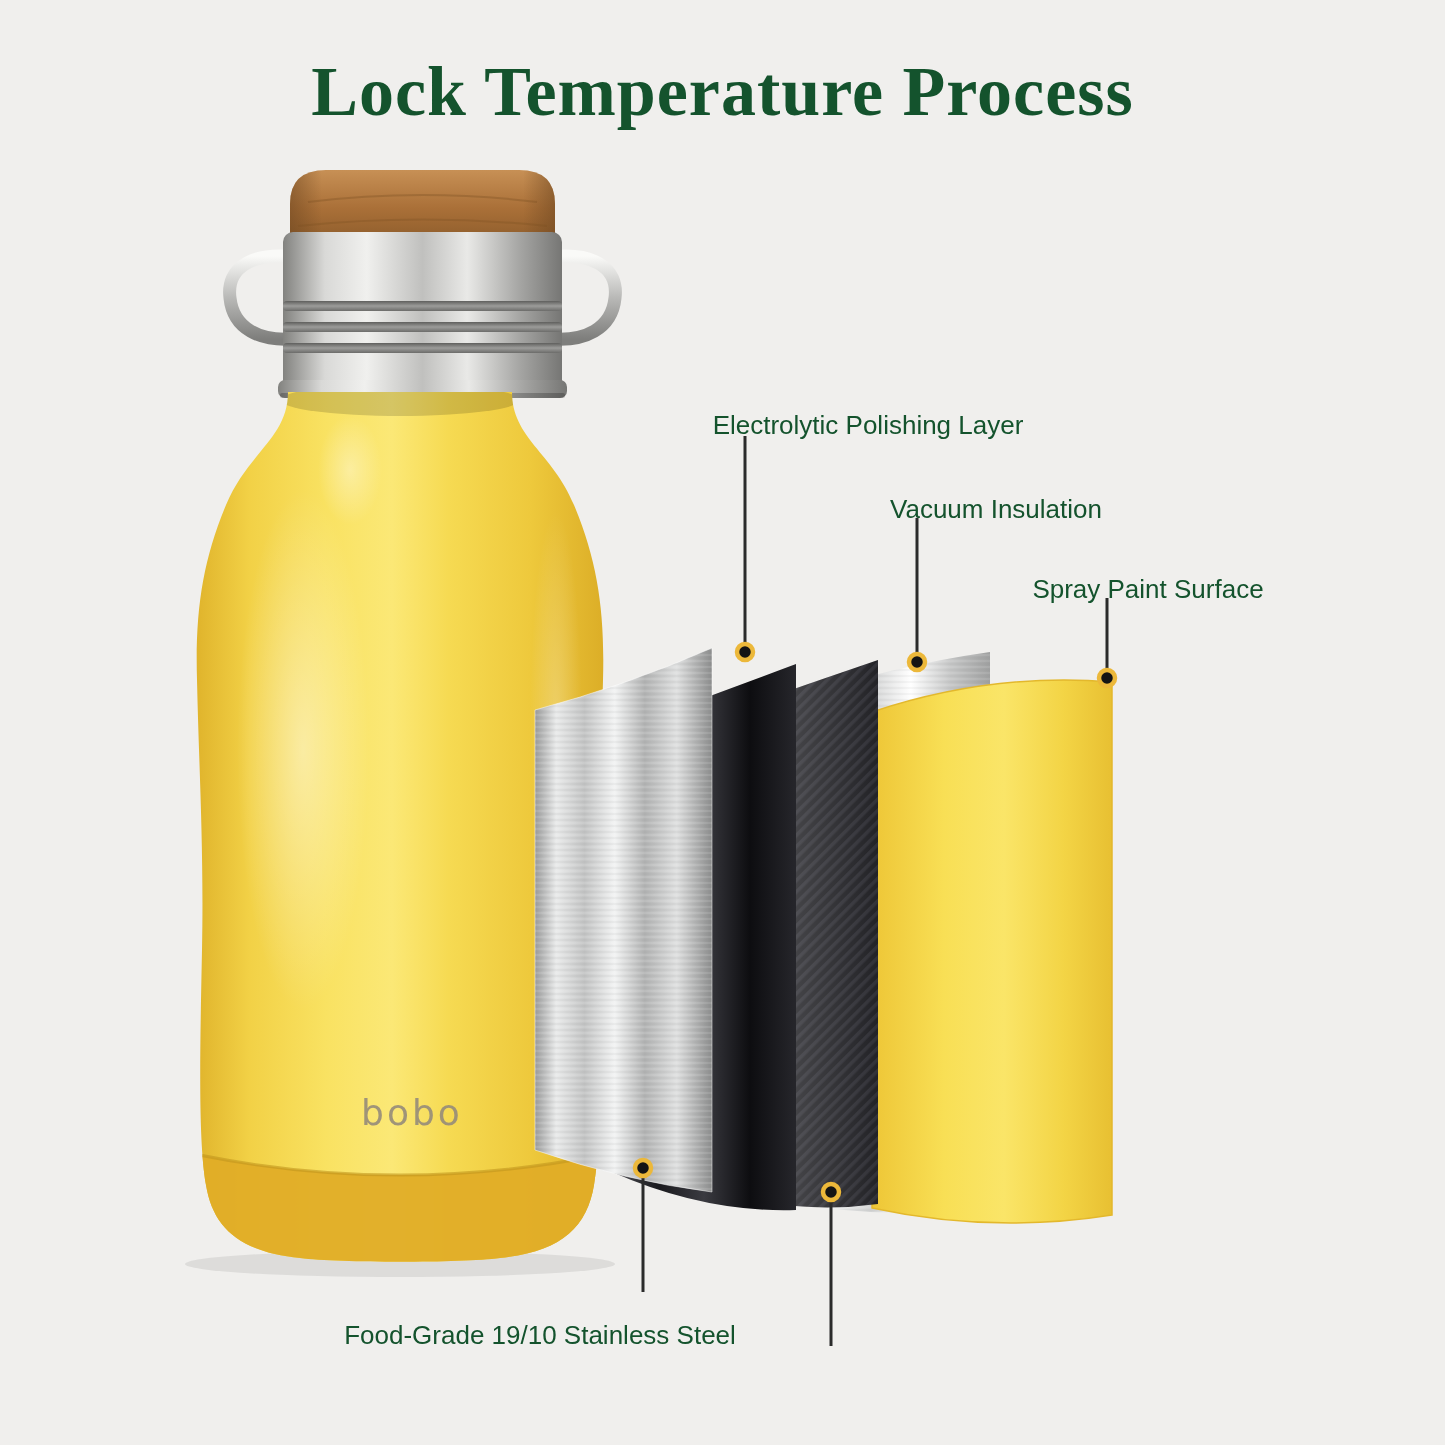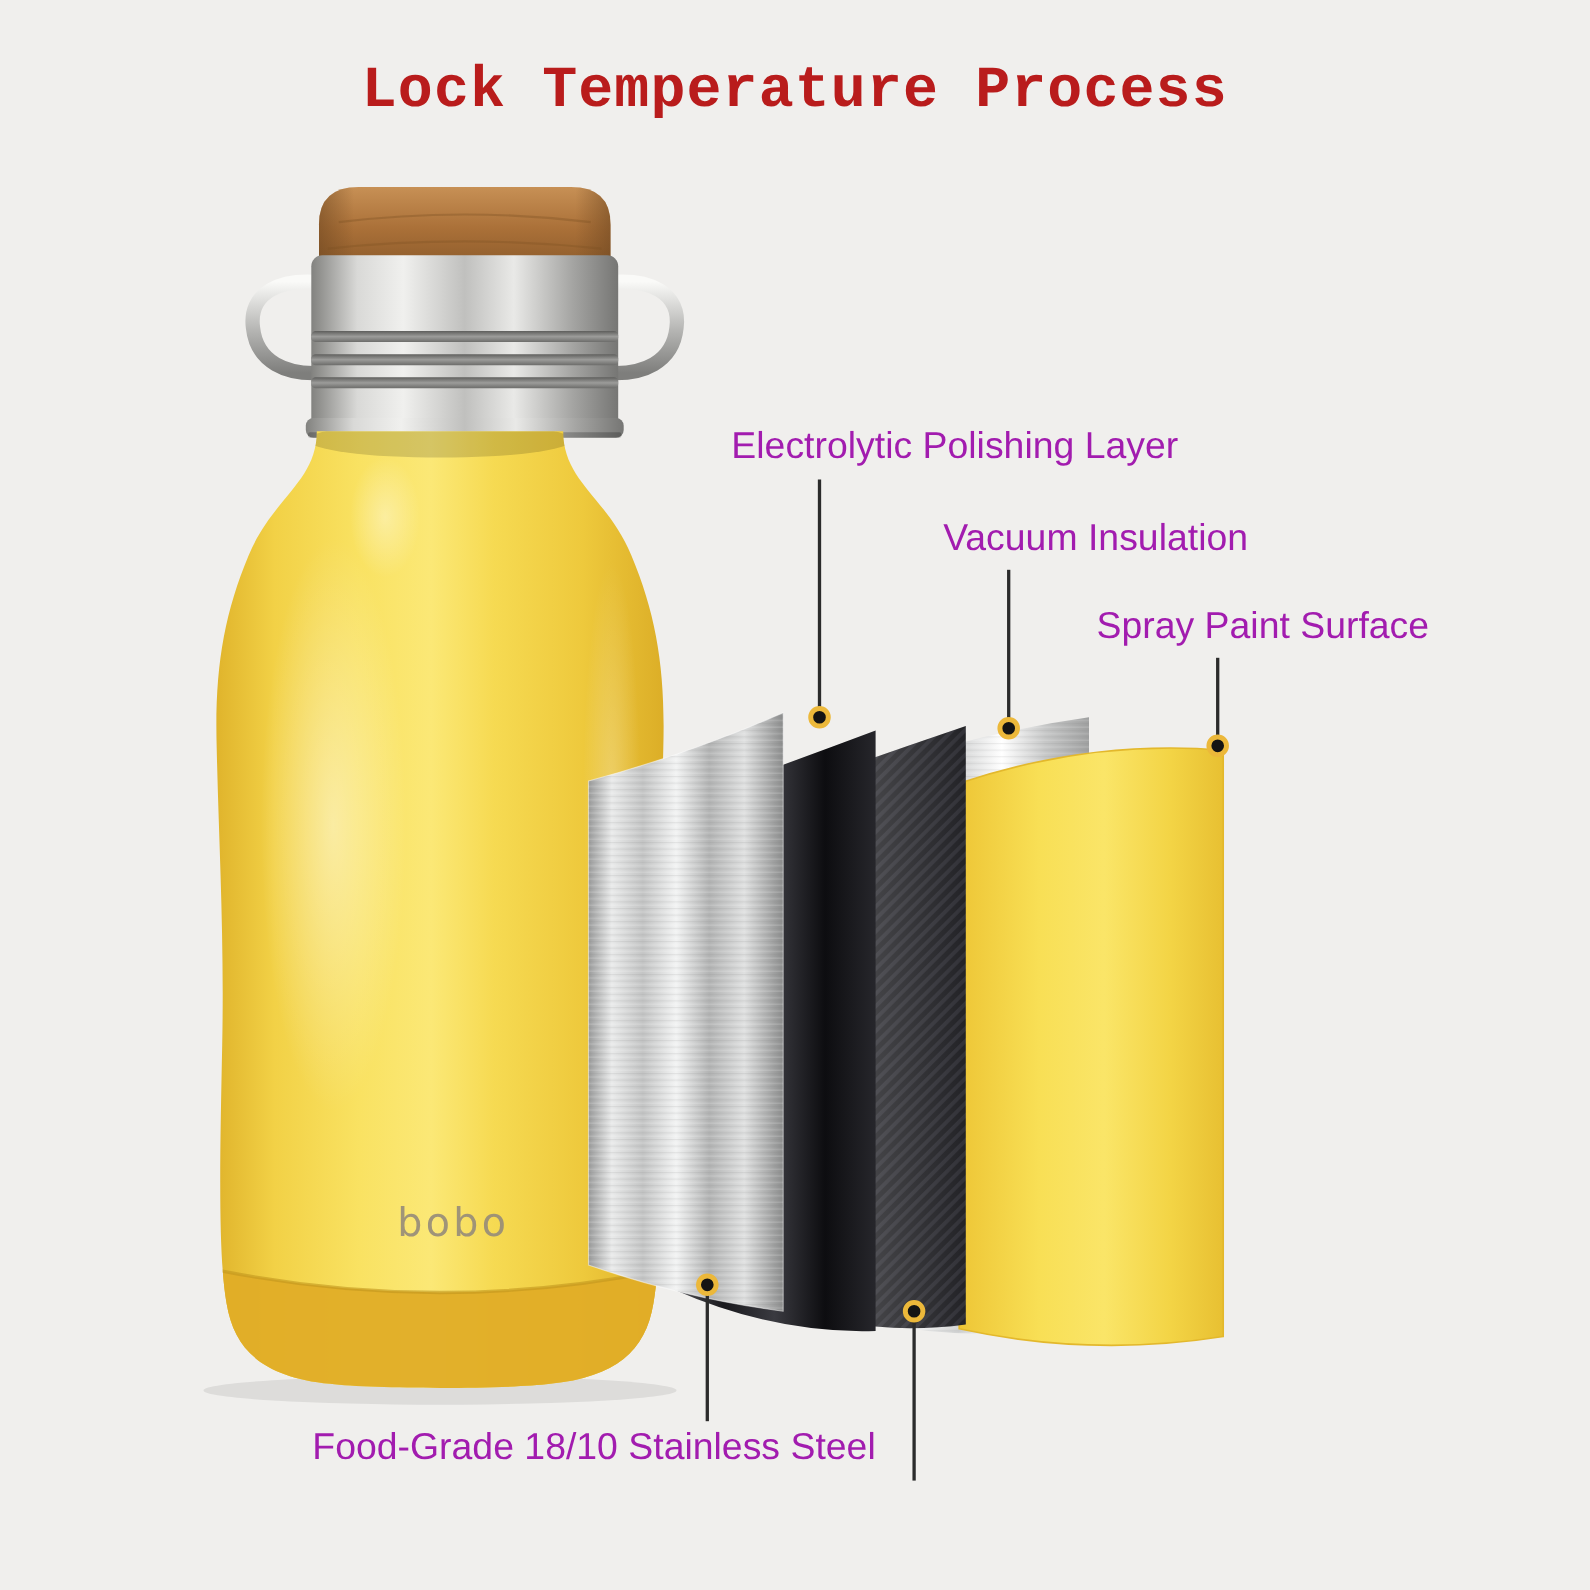--- a/index.html
+++ b/index.html
@@ -7,32 +7,33 @@
     position:relative;
     width:1445px;height:1445px;
     background:#f0efed;
     overflow:hidden;
     font-family:"Liberation Sans", sans-serif;
   }
   .art{position:absolute;left:0;top:0;width:1445px;height:1445px;}
   .title{
     position:absolute;left:0;right:0;top:52px;margin:0;
     text-align:center;
-    font-family:Liberation Mono, monospace;
+    font-family:Liberation Serif, serif;
     font-weight:700;
-    font-size:53px;
+    font-size:70px;
     letter-spacing:1px;
-    color:#b91c1c;
+    color:#14532d;
   }
   .callout{
     position:absolute;
     transform:translateX(-50%);
     white-space:nowrap;
-    font-size:34px;
-    color:#a21caf;
+    font-size:26px;
+    color:#14532d;
+    margin-top:24px;
   }
   .callout.electrolytic{left:868px;top:386px;}
   .callout.vacuum{left:996px;top:470px;}
   .callout.spray{left:1148px;top:550px;}
   .callout.steel1810{left:540px;top:1296px;}
   .callout.steel188{left:906px;top:1350px;}
   .brand{
     position:absolute;
     left:412px;top:1092px;
     transform:translateX(-50%);
@@ -209,16 +210,16 @@
       <circle cx="643" cy="1168" r="8"></circle>
       <circle cx="831" cy="1192" r="8"></circle>
     </g>
   </svg>
 
   <h1 class="title">Lock Temperature Process</h1>
 
   <div class="callout electrolytic">Electrolytic Polishing Layer</div>
   <div class="callout spray">Spray Paint Surface</div>
   <div class="callout vacuum">Vacuum Insulation</div>
-  <div class="callout steel1810">Food-Grade 18/10 Stainless Steel</div>
+  <div class="callout steel1810">Food-Grade 19/10 Stainless Steel</div>
 
   <div class="brand">bobo</div>
 </div>
 
 </body></html>

